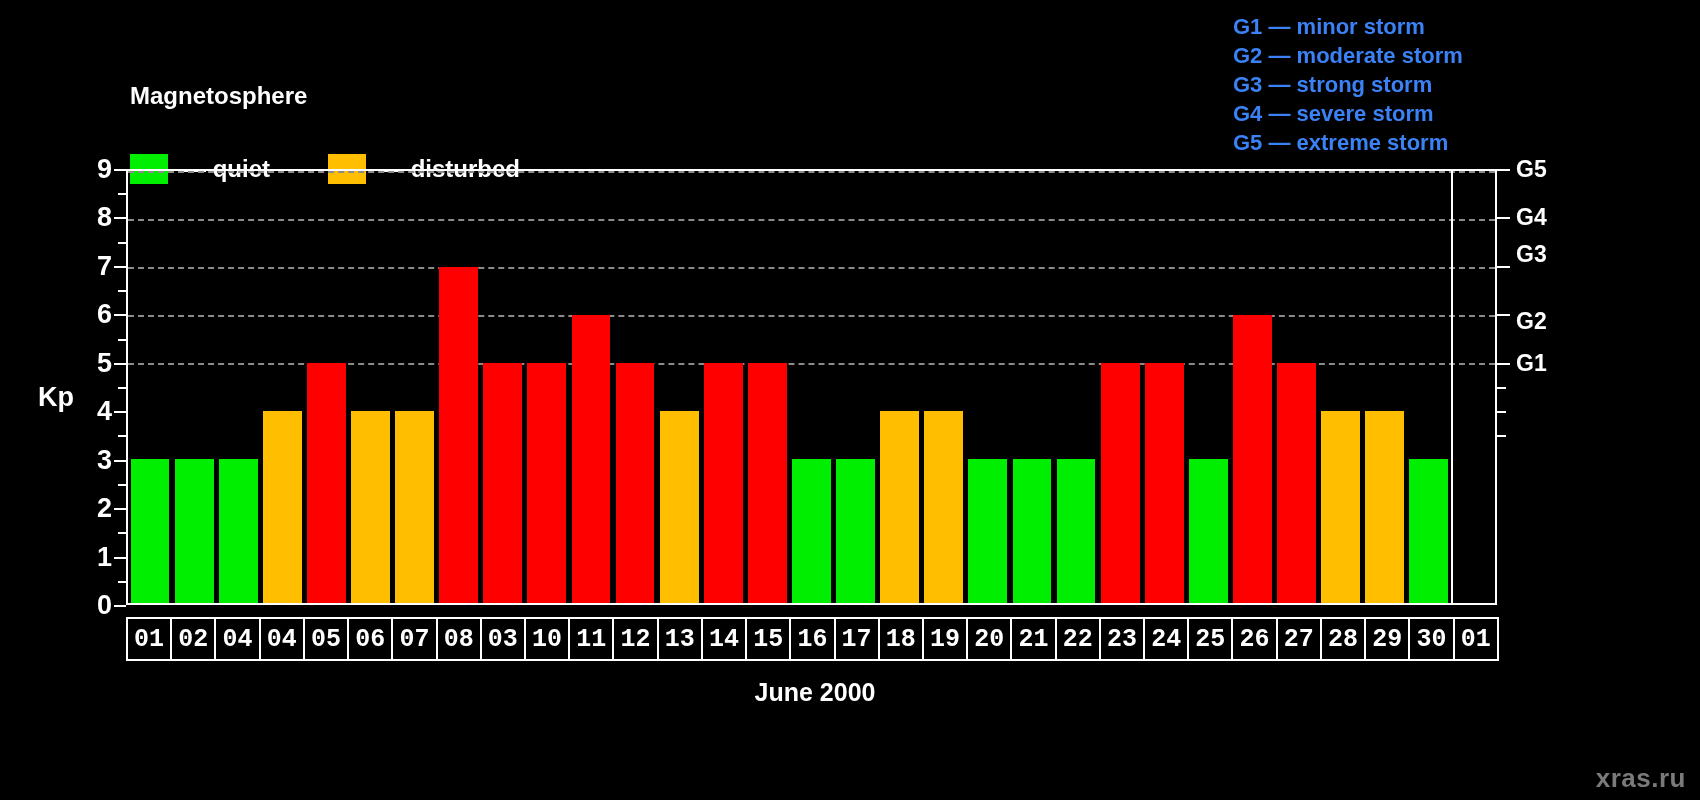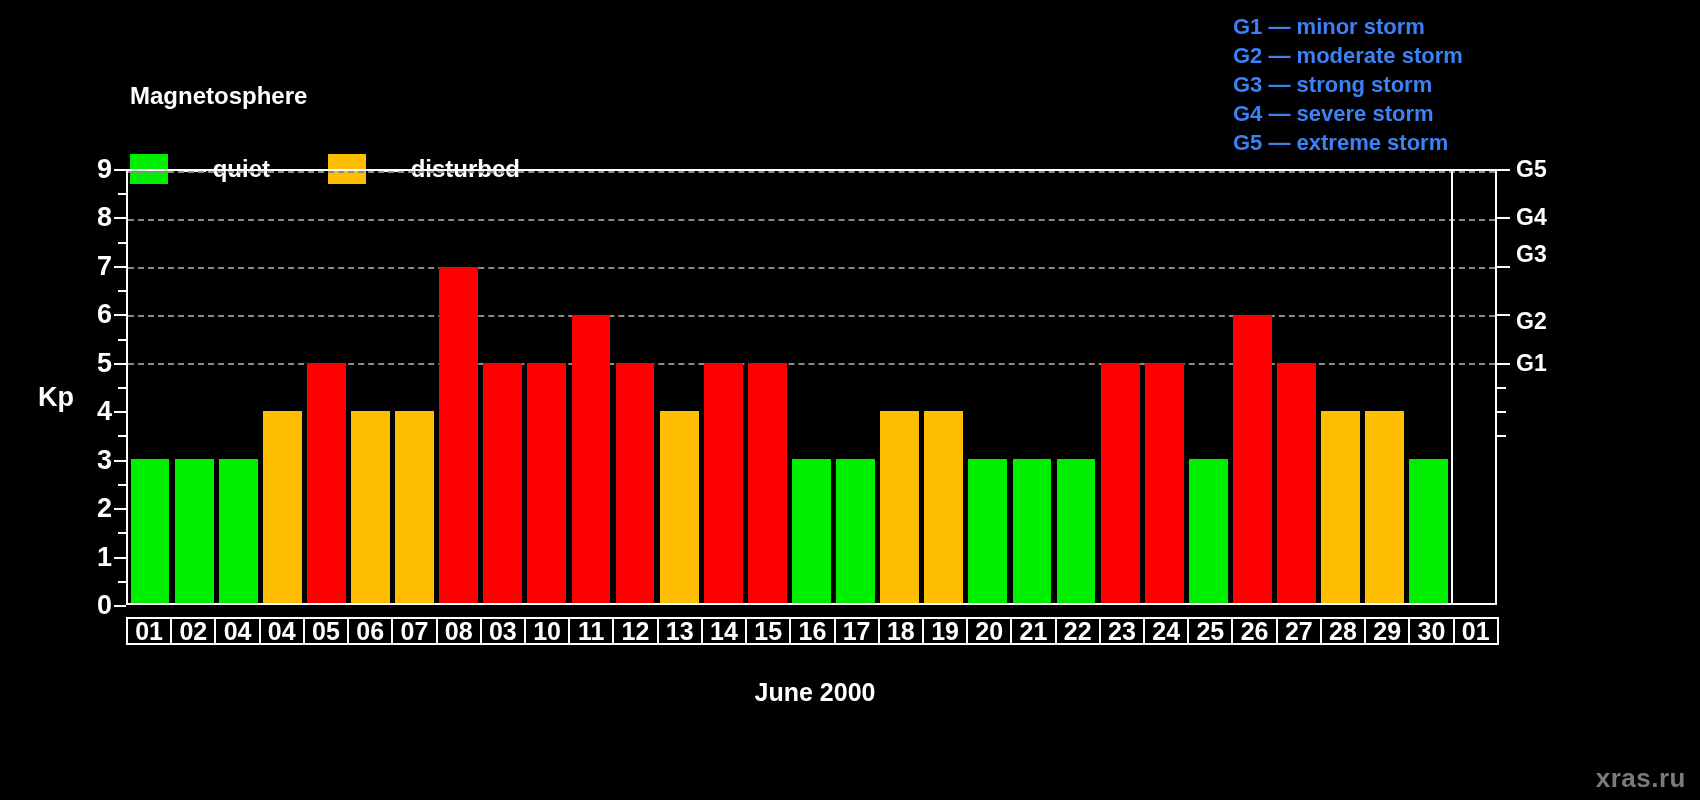--- a/index.html
+++ b/index.html
@@ -111,22 +111,23 @@
   }
   .glabel {
     position:absolute; left:1516px;
     font-size:23px; font-weight:bold; color:#ffffff;
     transform:translateY(-50%);
   }
 
   
   .daylabels {
     position:absolute; left:126px; top:617px;
-    width:1371px; height:28px;
+    width:1371px; height:44px;
     display:flex;
+    font-family:Liberation Mono, monospace;
   }
   .day-cell {
     flex:1 1 0;
     border:2px solid #ffffff;
     margin-right:-2px;
     display:flex; align-items:center; justify-content:center;
     color:#ffffff; font-size:25px; font-weight:bold;
     background:#000;
   }
 

